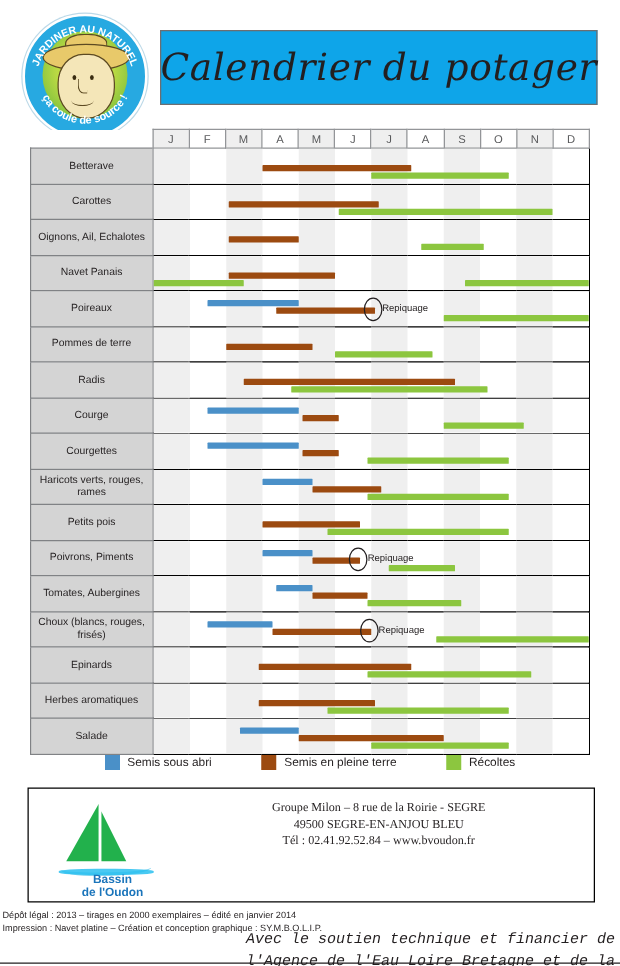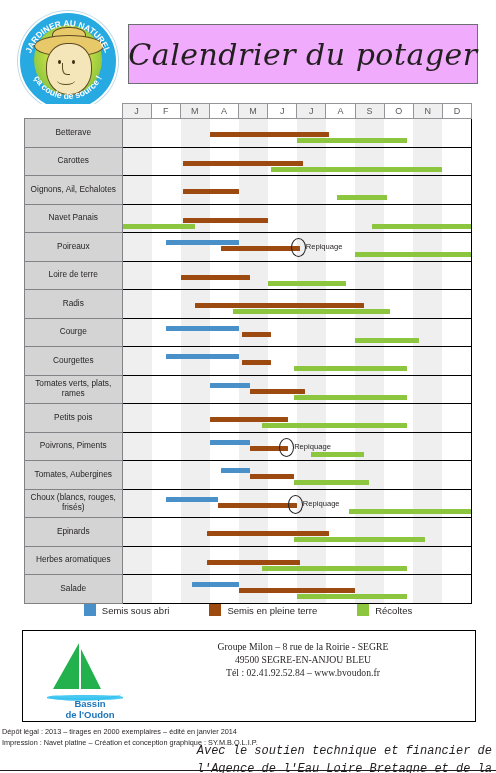--- a/index.html
+++ b/index.html
@@ -65,21 +65,21 @@
     position:absolute;left:0;top:0;width:96px;height:96px;
   }
   .logo-arc-top text,.logo-arc-bot text{
     font-family:"Liberation Sans", sans-serif;
     font-weight:bold;fill:#ffffff;
   }
 
   .title-box{
     position:absolute;left:128px;top:24px;width:348px;height:58px;
     border:1px solid #6d6e71;
-    background:#f0abfc;
+    background:#0ea5e9;
     display:flex;align-items:center;justify-content:center;
   }
   .title-box .title{
     font-family:"DejaVu Serif", serif;
     font-style:italic;
     font-size:30px;
     letter-spacing:0.5px;
     color:#231f20;
     white-space:nowrap;
   }
@@ -402,21 +402,21 @@
               </div>
               <div class="bar blue" style="left: 12.5%; width: 20.8333%; top: 7px;"></div>
               <div class="bar brown" style="left: 28.3333%; width: 22.5%; top: 13px;"></div>
               <div class="bar green" style="left: 66.6667%; width: 33.3333%; top: 19px;"></div>
               <div class="repiq" style="left: calc(50% - 6px); top: 5px;"></div>
               <div class="repiq-label" style="left: calc(50% + 9px); top: 9px;">Repiquage</div>
             </div>
           </td>
         </tr>
         <tr>
-          <td class="veg-cell">Loire de terre</td>
+          <td class="veg-cell">Pommes de terre</td>
           <td class="track-cell" colspan="12">
             <div class="track-wrap">
               <div class="colstripes">
                 <div class="alt"></div>
                 <div></div>
                 <div class="alt"></div>
                 <div></div>
                 <div class="alt"></div>
                 <div></div>
                 <div class="alt"></div>
@@ -496,21 +496,21 @@
                 <div class="alt"></div>
                 <div></div>
               </div>
               <div class="bar blue" style="left: 12.5%; width: 20.8333%; top: 7px;"></div>
               <div class="bar brown" style="left: 34.1667%; width: 8.33333%; top: 13px;"></div>
               <div class="bar green" style="left: 49.1667%; width: 32.5%; top: 19px;"></div>
             </div>
           </td>
         </tr>
         <tr>
-          <td class="veg-cell">Tomates verts, plats, rames</td>
+          <td class="veg-cell">Haricots verts, rouges, rames</td>
           <td class="track-cell" colspan="12">
             <div class="track-wrap">
               <div class="colstripes">
                 <div class="alt"></div>
                 <div></div>
                 <div class="alt"></div>
                 <div></div>
                 <div class="alt"></div>
                 <div></div>
                 <div class="alt"></div>

